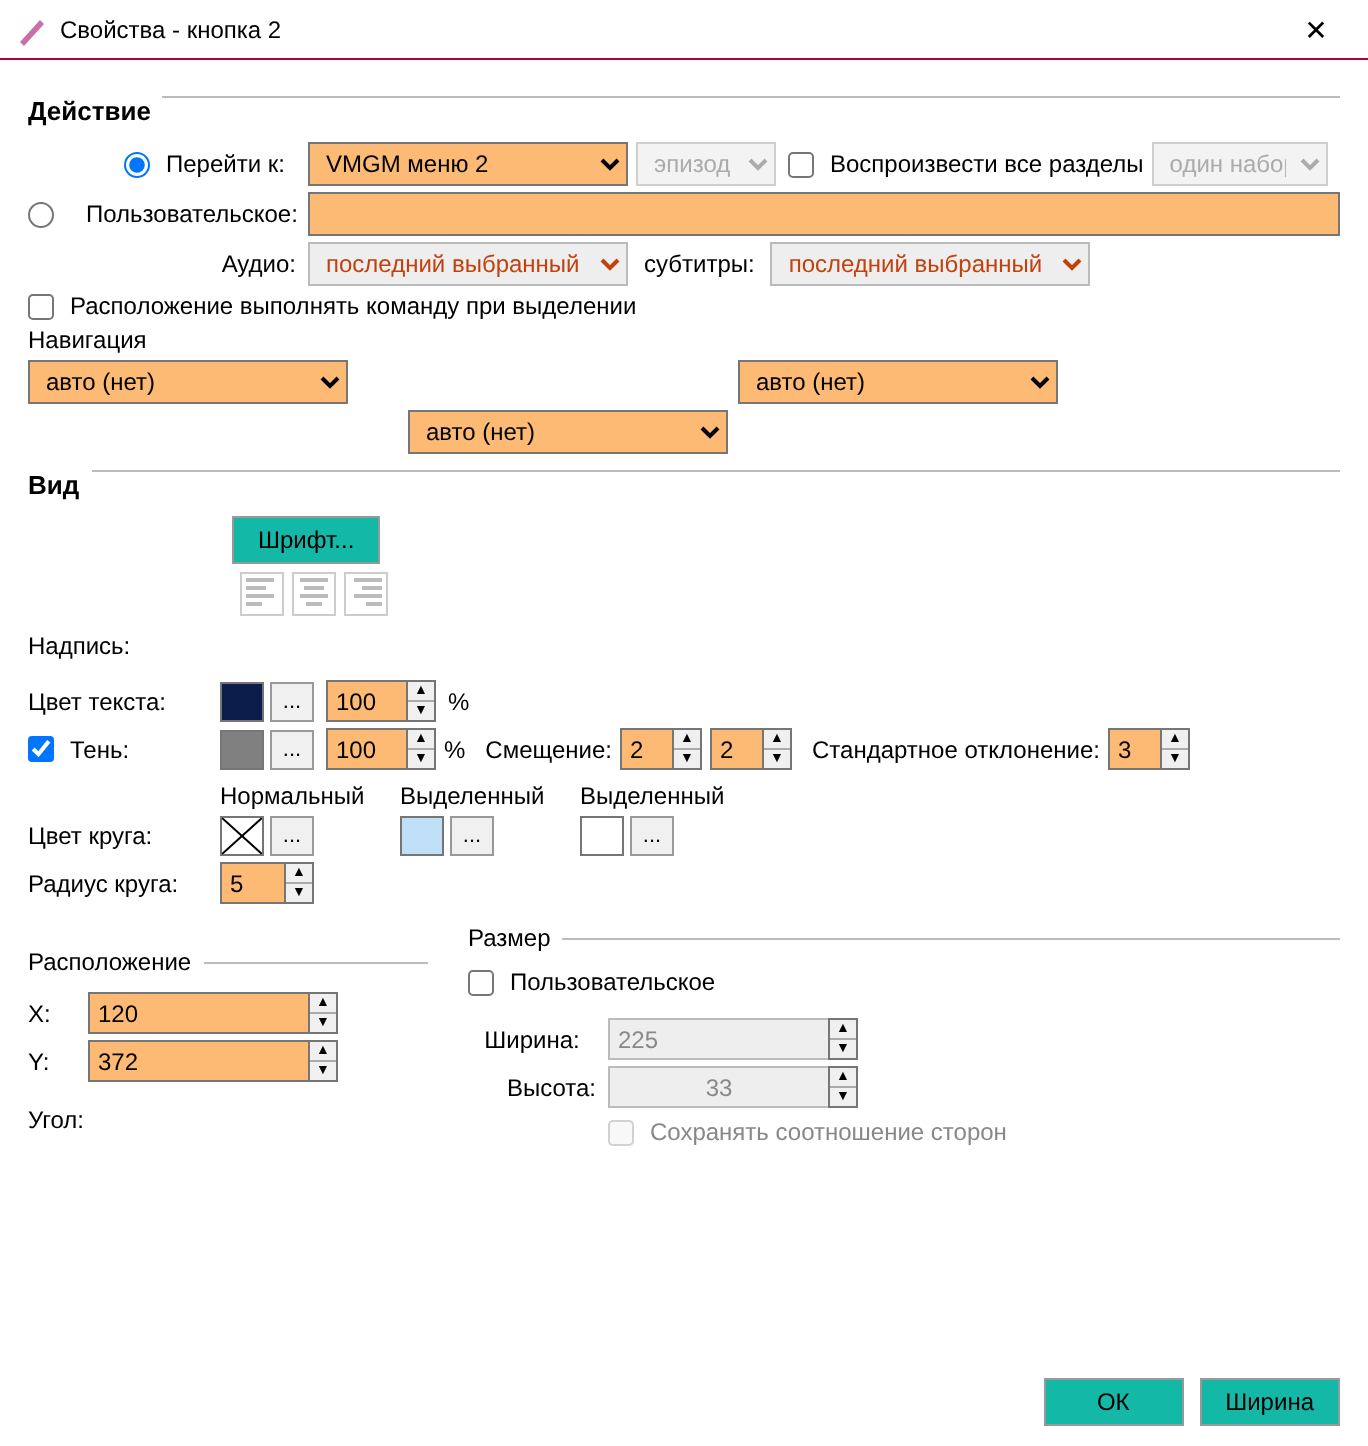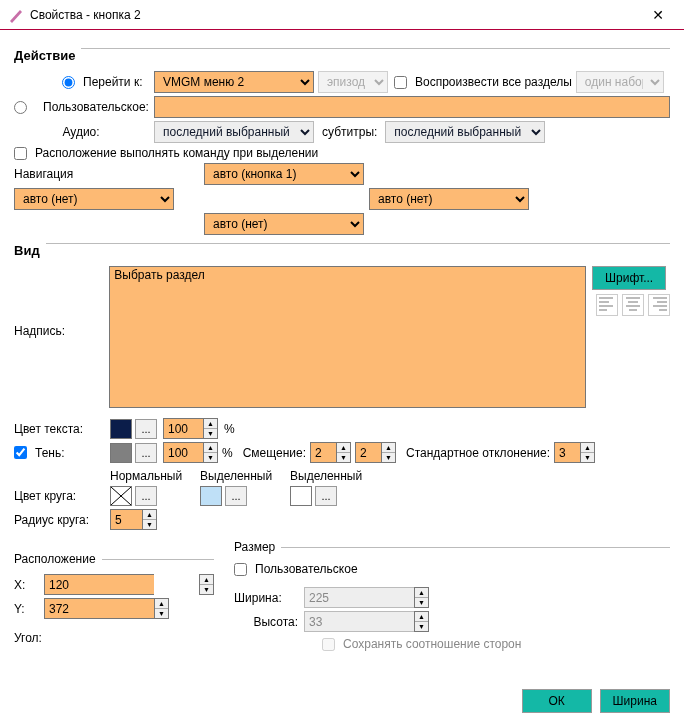--- a/index.html
+++ b/index.html
@@ -47,37 +47,37 @@
     height: 1px;
     background: #bbb;
     margin-left: 6px;
   }
   .row {
     display: flex;
     align-items: center;
     margin: 3px 0;
   }
   .row .lbl {
-    text-align: center;
+    text-align: right;
     padding-right: 6px;
   }
   label.inline { display: inline-flex; align-items: center; gap: 4px; }
   input[type=radio], input[type=checkbox] {
     margin: 0 4px 0 0;
     vertical-align: middle;
   }
   select, input[type=text], input[type=number], textarea {
     font-family: inherit;
     font-size: 12px;
     border: 1px solid #767676;
     background: #fdba74;
     padding: 1px 4px;
     height: 22px;
   }
-  select.muted, input.muted { color: #0f172a; background: #eee; border-color:#bbb; }
+  select.muted, input.muted { color: #c2410c; background: #eee; border-color:#bbb; }
   select:disabled, input:disabled { color: #888; }
   .lightinput { border-color:#ccc; }
   .spinner { display: inline-flex; align-items: stretch; height:21px; }
   .spinner input {
     width: 40px;
     height: 21px;
     border-right: none;
   }
   .spinbtns {
     display: flex; flex-direction: column;
@@ -208,23 +208,20 @@
 
   <div class="row">
     <label class="inline">
       <input type="checkbox" style="">
       <span>Расположение выполнять команду при выделении</span>
     </label>
   </div>
 
   <div class="row">
     <div style="width:190px;">Навигация</div>
-    <select style="width:160px;">
-      <option>авто (кнопка 1)</option>
-    </select>
   </div>
   <div class="row">
     <select style="width:160px;">
       <option>авто (нет)</option>
     </select>
     <div style="width:195px;"></div>
     <select style="width:160px;">
       <option>авто (нет)</option>
     </select>
   </div>
@@ -235,21 +232,20 @@
     </select>
   </div>
 
   <div class="grouplabel">
     <span>Вид</span>
     <span class="line"></span>
   </div>
 
   <div class="row" style="align-items:flex-start;">
     <div style="width:96px; padding-top:58px; text-align:left;">Надпись:</div>
-    <textarea style="">Выбрать раздел</textarea>
     <div style="margin-left:6px;">
       <button class="btn" style="min-width:72px;">Шрифт...</button>
       <div class="alignbtns">
         <div class="ab">
             <span style="width:14px;"></span>
             <span style="width:10px;"></span>
             <span style="width:14px;"></span>
             <span style="width:8px;"></span>
           </div>
         <div class="ab">
@@ -361,21 +357,21 @@
   </div>
 
   <div style="display:flex; gap:20px; margin-top:10px;">
     <div style="flex:0 0 200px;margin-top:12px;">
       <div class="subgrouplabel">
         <span>Расположение</span>
           <span class="line"></span>
       </div>
       <div class="row">
         <div style="width:30px;">X:</div>
-        <div class="spinner" style="flex:1;justify-content:space-between;">
+        <div class="spinner" style="flex:1;">
           <input type="text" style="width: 110px;" value="120">
           <div class="spinbtns">
               <div>▲</div>
               <div>▼</div>
             </div>
         </div>
       </div>
       <div class="row">
         <div style="width:30px;">Y:</div>
         <div class="spinner" style="flex:1;">
@@ -394,40 +390,40 @@
     <div style="flex:1;">
       <div class="subgrouplabel">
         <span>Размер</span>
           <span class="line"></span>
       </div>
       <label class="inline" style="margin-bottom:8px;">
         <input type="checkbox" style="">
         <span>Пользовательское</span>
       </label>
       <div class="row">
-        <div style="width:70px; text-align:left; padding-right:6px;">Ширина:</div>
+        <div style="width:70px; text-align:center; padding-right:6px;">Ширина:</div>
         <div class="spinner" style="flex:0 0 130px;">
           <input type="text" class="muted" disabled="" style="width: 110px;" value="225">
           <div class="spinbtns">
               <div>▲</div>
               <div>▼</div>
             </div>
         </div>
       </div>
       <div class="row">
         <div style="width:70px; text-align:right; padding-right:6px;">Высота:</div>
         <div class="spinner" style="flex:0 0 130px;">
-          <input type="text" class="muted" disabled="" style="width: 110px;" value="33">
+          <input type="text" class="muted" disabled="" style="width: 110px; text-align: center;" value="33">
           <div class="spinbtns">
               <div>▲</div>
               <div>▼</div>
             </div>
         </div>
       </div>
-      <label class="inline" style="margin-left:88px; color:#888; margin-top:2px;">
+      <label class="inline" style="margin-left:70px; color:#888; margin-top:2px;">
         <input type="checkbox" disabled="" style="">
         <span>Сохранять соотношение сторон</span>
       </label>
     </div>
   </div>
 
 </div>
 
 <div class="footer">
   <button class="btn">ОК</button>

